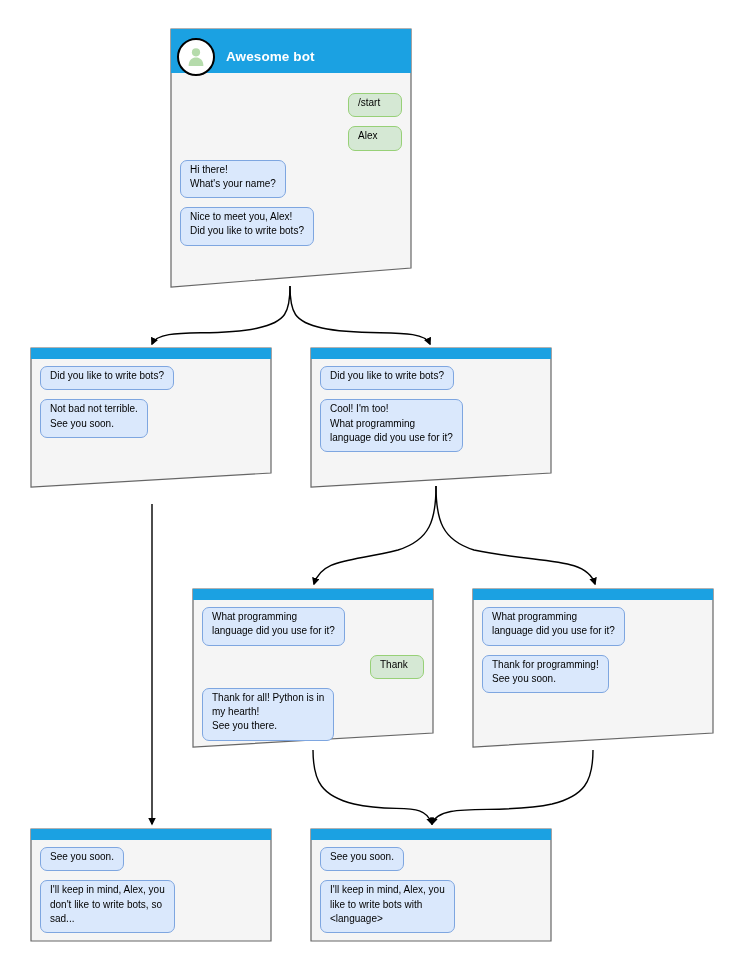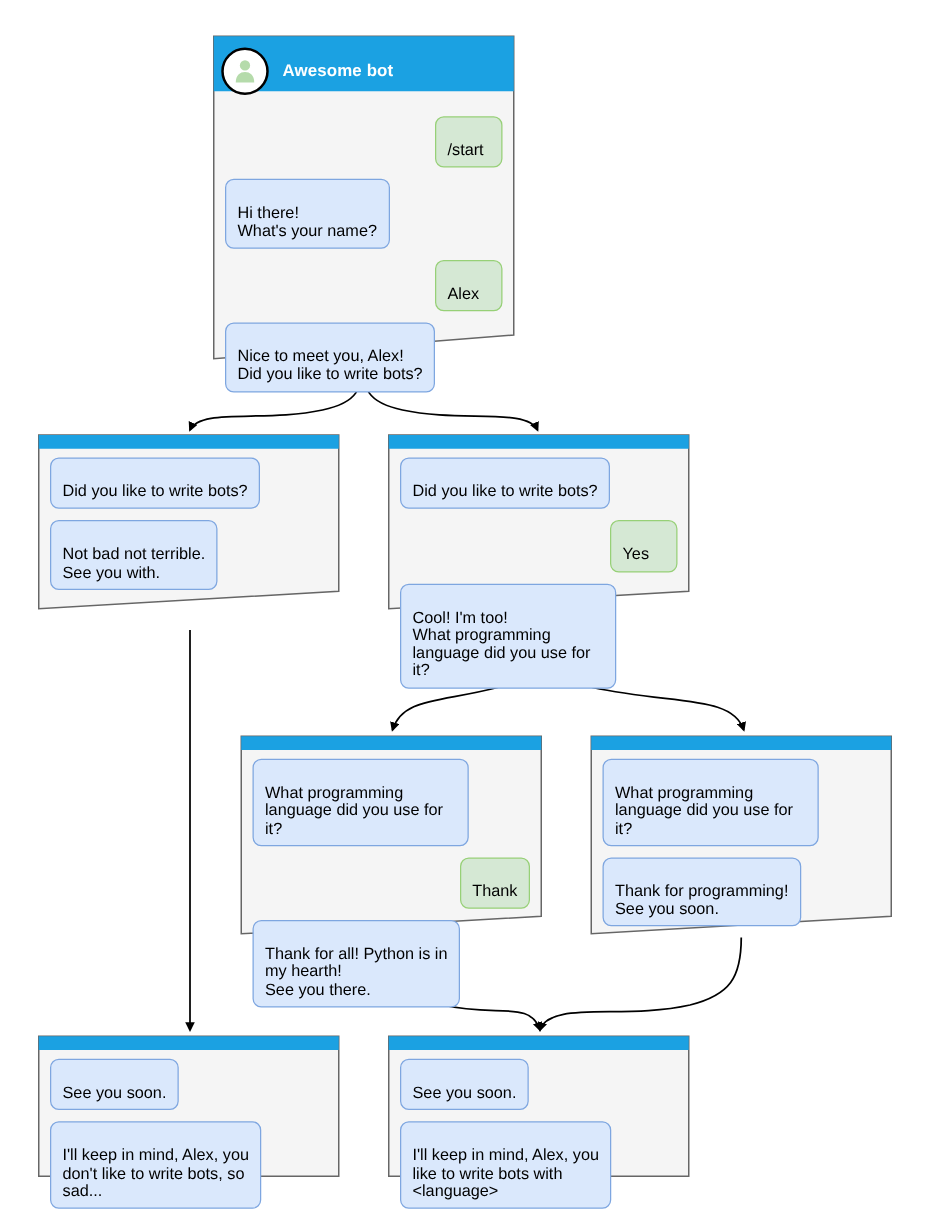--- a/index.html
+++ b/index.html
@@ -82,22 +82,22 @@
     padding: 8px 10px 0 10px;
   }
   .row {
     display: flex;
     margin-bottom: 9px;
   }
   .row.left { justify-content: flex-start; }
   .row.right { justify-content: flex-end; }
   .bubble {
     border-radius: 7px;
-    padding: 19px 9px 6px 9px;
-    font-size: 13px;
+    padding: 2px 9px 6px 9px;
+    font-size: 10px;
     line-height: 14.3px;
     color: #000000;
     box-sizing: border-box;
     white-space: pre-line;
     max-width: 78%;
   }
   .bubble.bot {
     background: #dae8fc;
     border: 1px solid #7ea6e0;
   }
@@ -146,26 +146,26 @@
             <circle cx="11" cy="6.3" r="4.1" fill="#b5dbab"></circle>
             <path d="M 3.6 20 C 3.6 14.2 7 11.6 11 11.6 C 15 11.6 18.4 14.2 18.4 20 Z" fill="#b5dbab"></path>
           </svg>
         </div>
         <div class="bot-title">Awesome bot</div>
       </div>
       <div class="chat">
         <div class="row right">
           <div class="bubble user">/start</div>
         </div>
+        <div class="row right">
+          <div class="bubble user">Alex</div>
+        </div>
         <div class="row left">
           <div class="bubble bot">Hi there!
 What's your name?</div>
-        </div>
-        <div class="row right">
-          <div class="bubble user">Alex</div>
         </div>
         <div class="row left">
           <div class="bubble bot">Nice to meet you, Alex!
 Did you like to write bots?</div>
         </div>
       </div>
     </div>
   </div>
 
   <div class="node" style="left:30px; top:347px; width:242px; height:141px;">
@@ -174,40 +174,37 @@
       <path d="M 1 1 L 241 1 L 241 12 L 1 12 Z" fill="#1ba1e2"></path>
     </svg>
     <div class="node-content">
       <div class="titlebar"></div>
       <div class="chat">
         <div class="row left">
           <div class="bubble bot">Did you like to write bots?</div>
         </div>
         <div class="row left">
           <div class="bubble bot">Not bad not terrible.
-See you with.</div>
+See you soon.</div>
         </div>
       </div>
     </div>
   </div>
 
   <div class="node" style="left:310px; top:347px; width:242px; height:141px;">
     <svg class="node-body" viewBox="0 0 242 141" preserveAspectRatio="none" xmlns="http://www.w3.org/2000/svg">
       <path d="M 1 1 L 241 1 L 241 126 L 1 140 Z" fill="#f5f5f5" stroke="#666666" stroke-width="1.2"></path>
       <path d="M 1 1 L 241 1 L 241 12 L 1 12 Z" fill="#1ba1e2"></path>
     </svg>
     <div class="node-content">
       <div class="titlebar"></div>
       <div class="chat">
         <div class="row left">
           <div class="bubble bot">Did you like to write bots?</div>
         </div>
-        <div class="row right">
-          <div class="bubble user">Yes</div>
-        </div>
         <div class="row left">
           <div class="bubble bot">Cool! I'm too!
 What programming
 language did you use for it?</div>
         </div>
       </div>
     </div>
   </div>
 
   <div class="node" style="left:192px; top:588px; width:242px; height:160px;">

